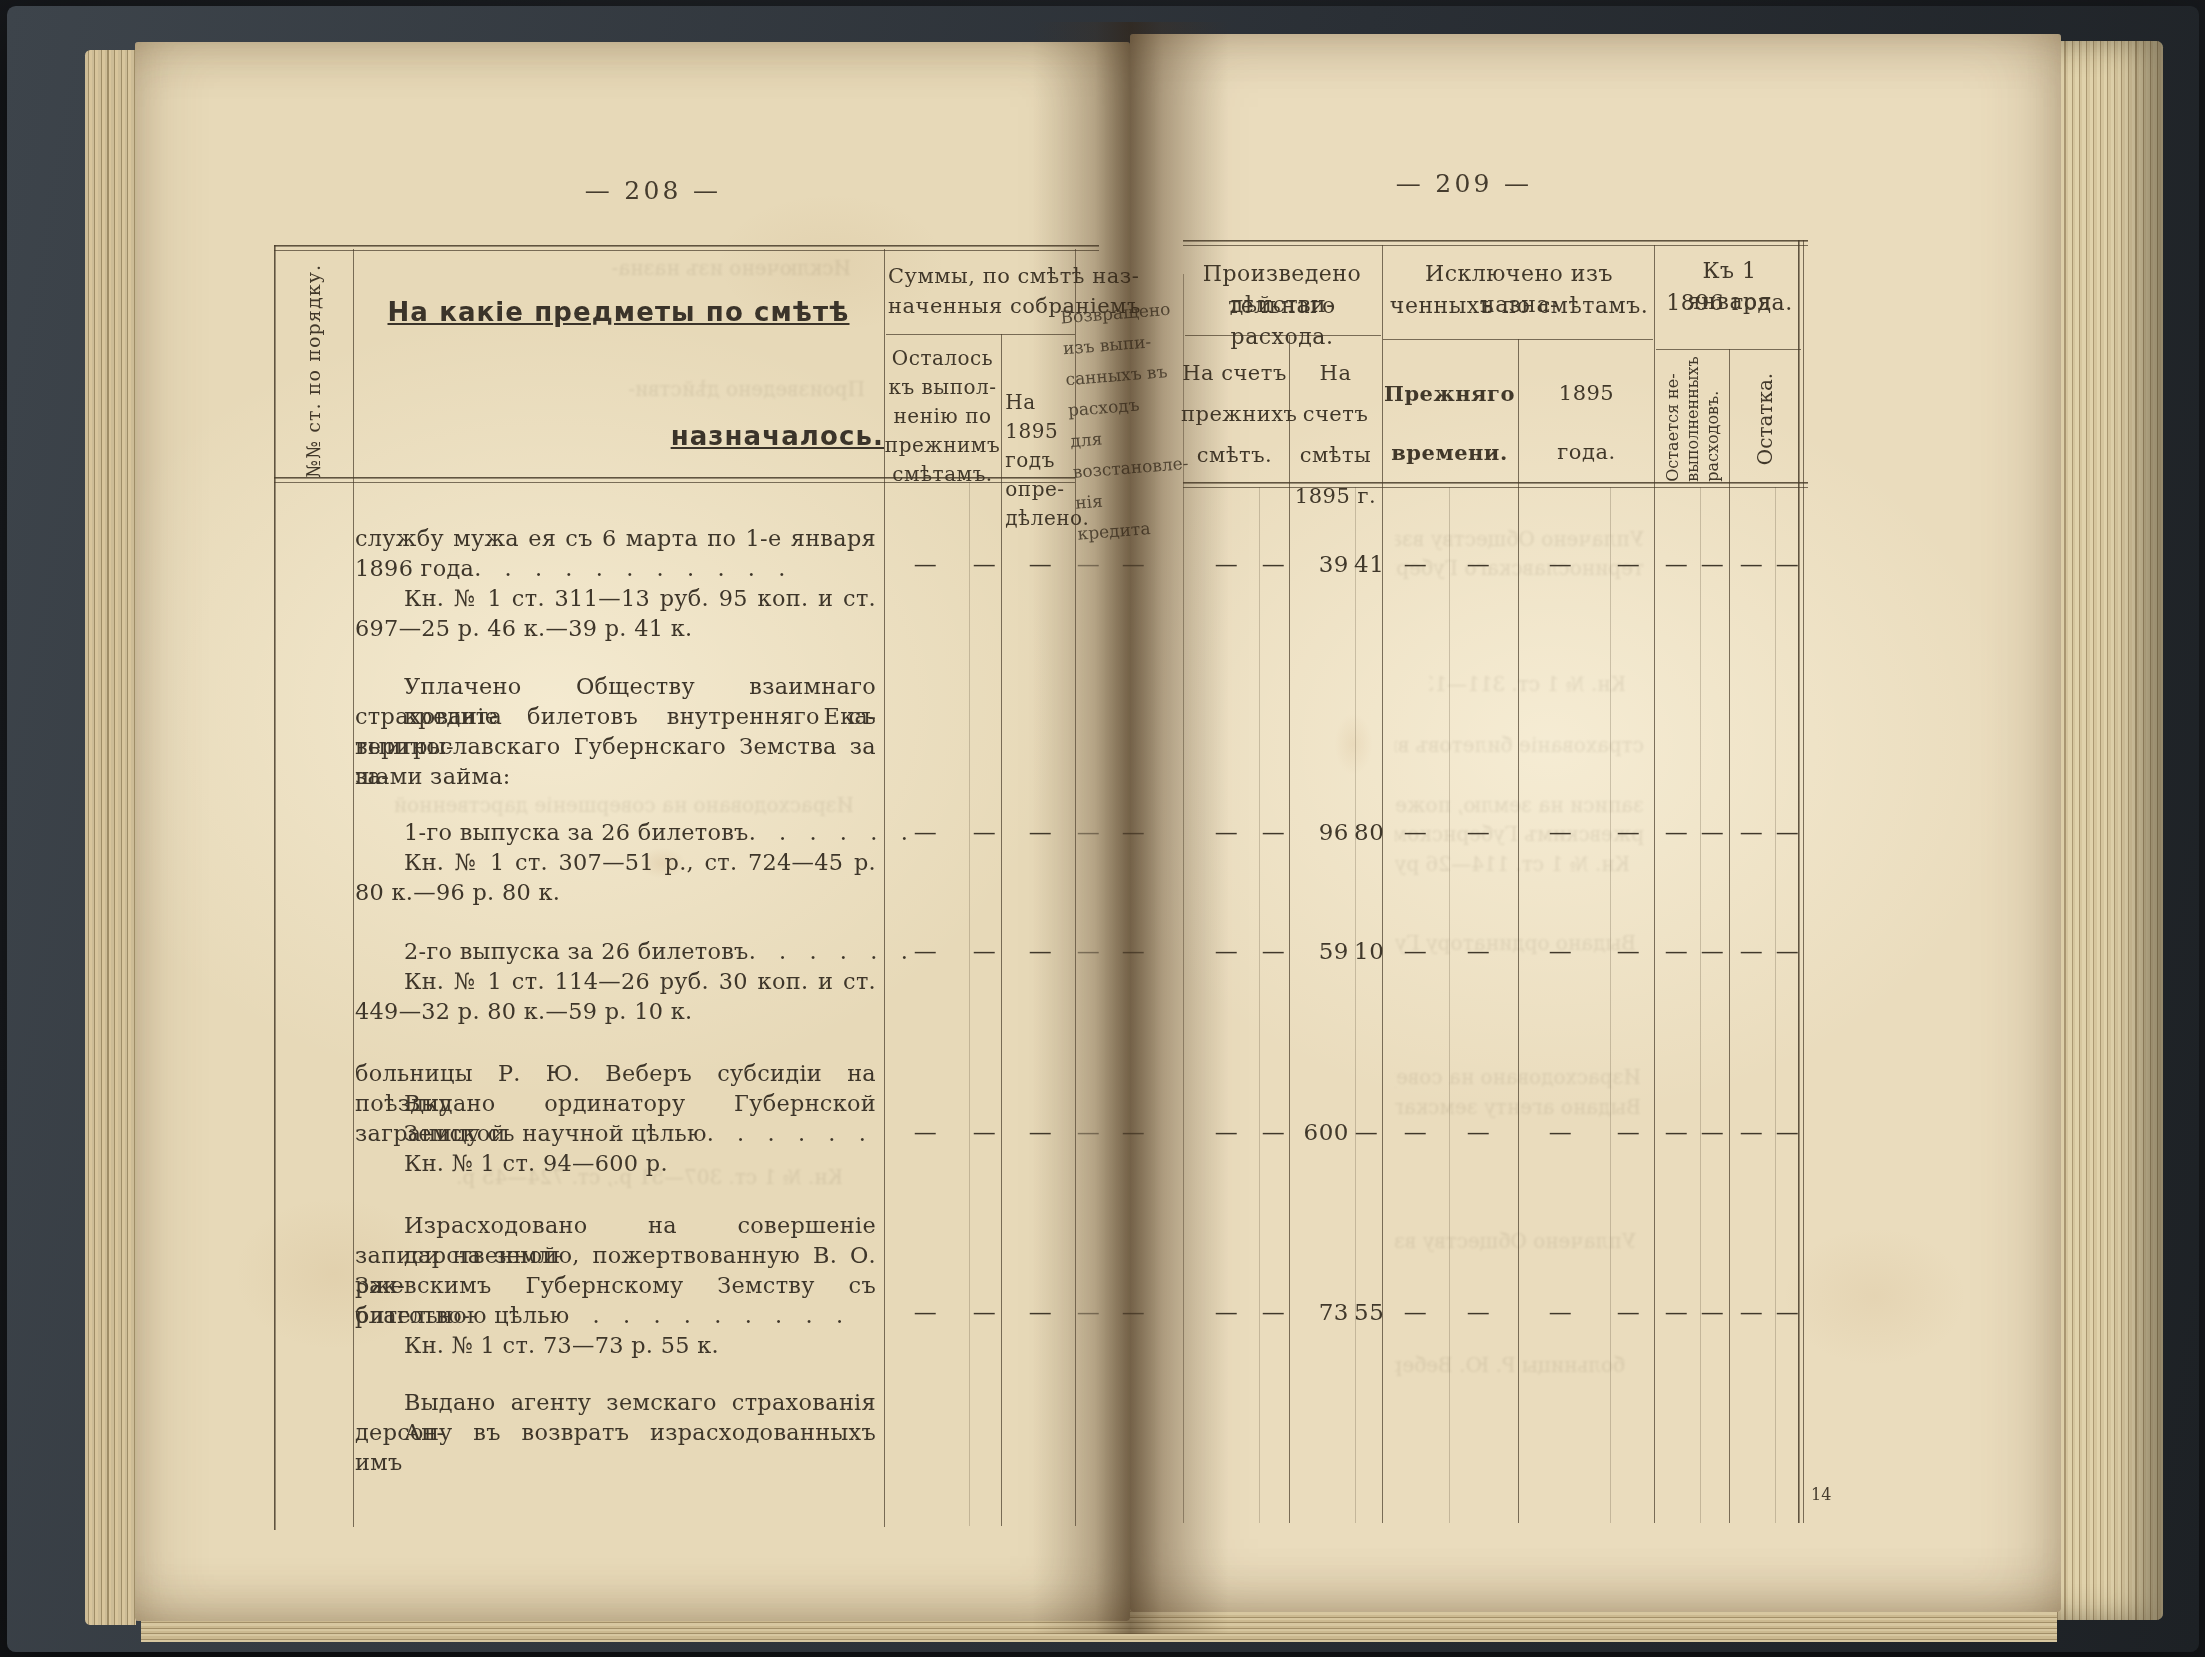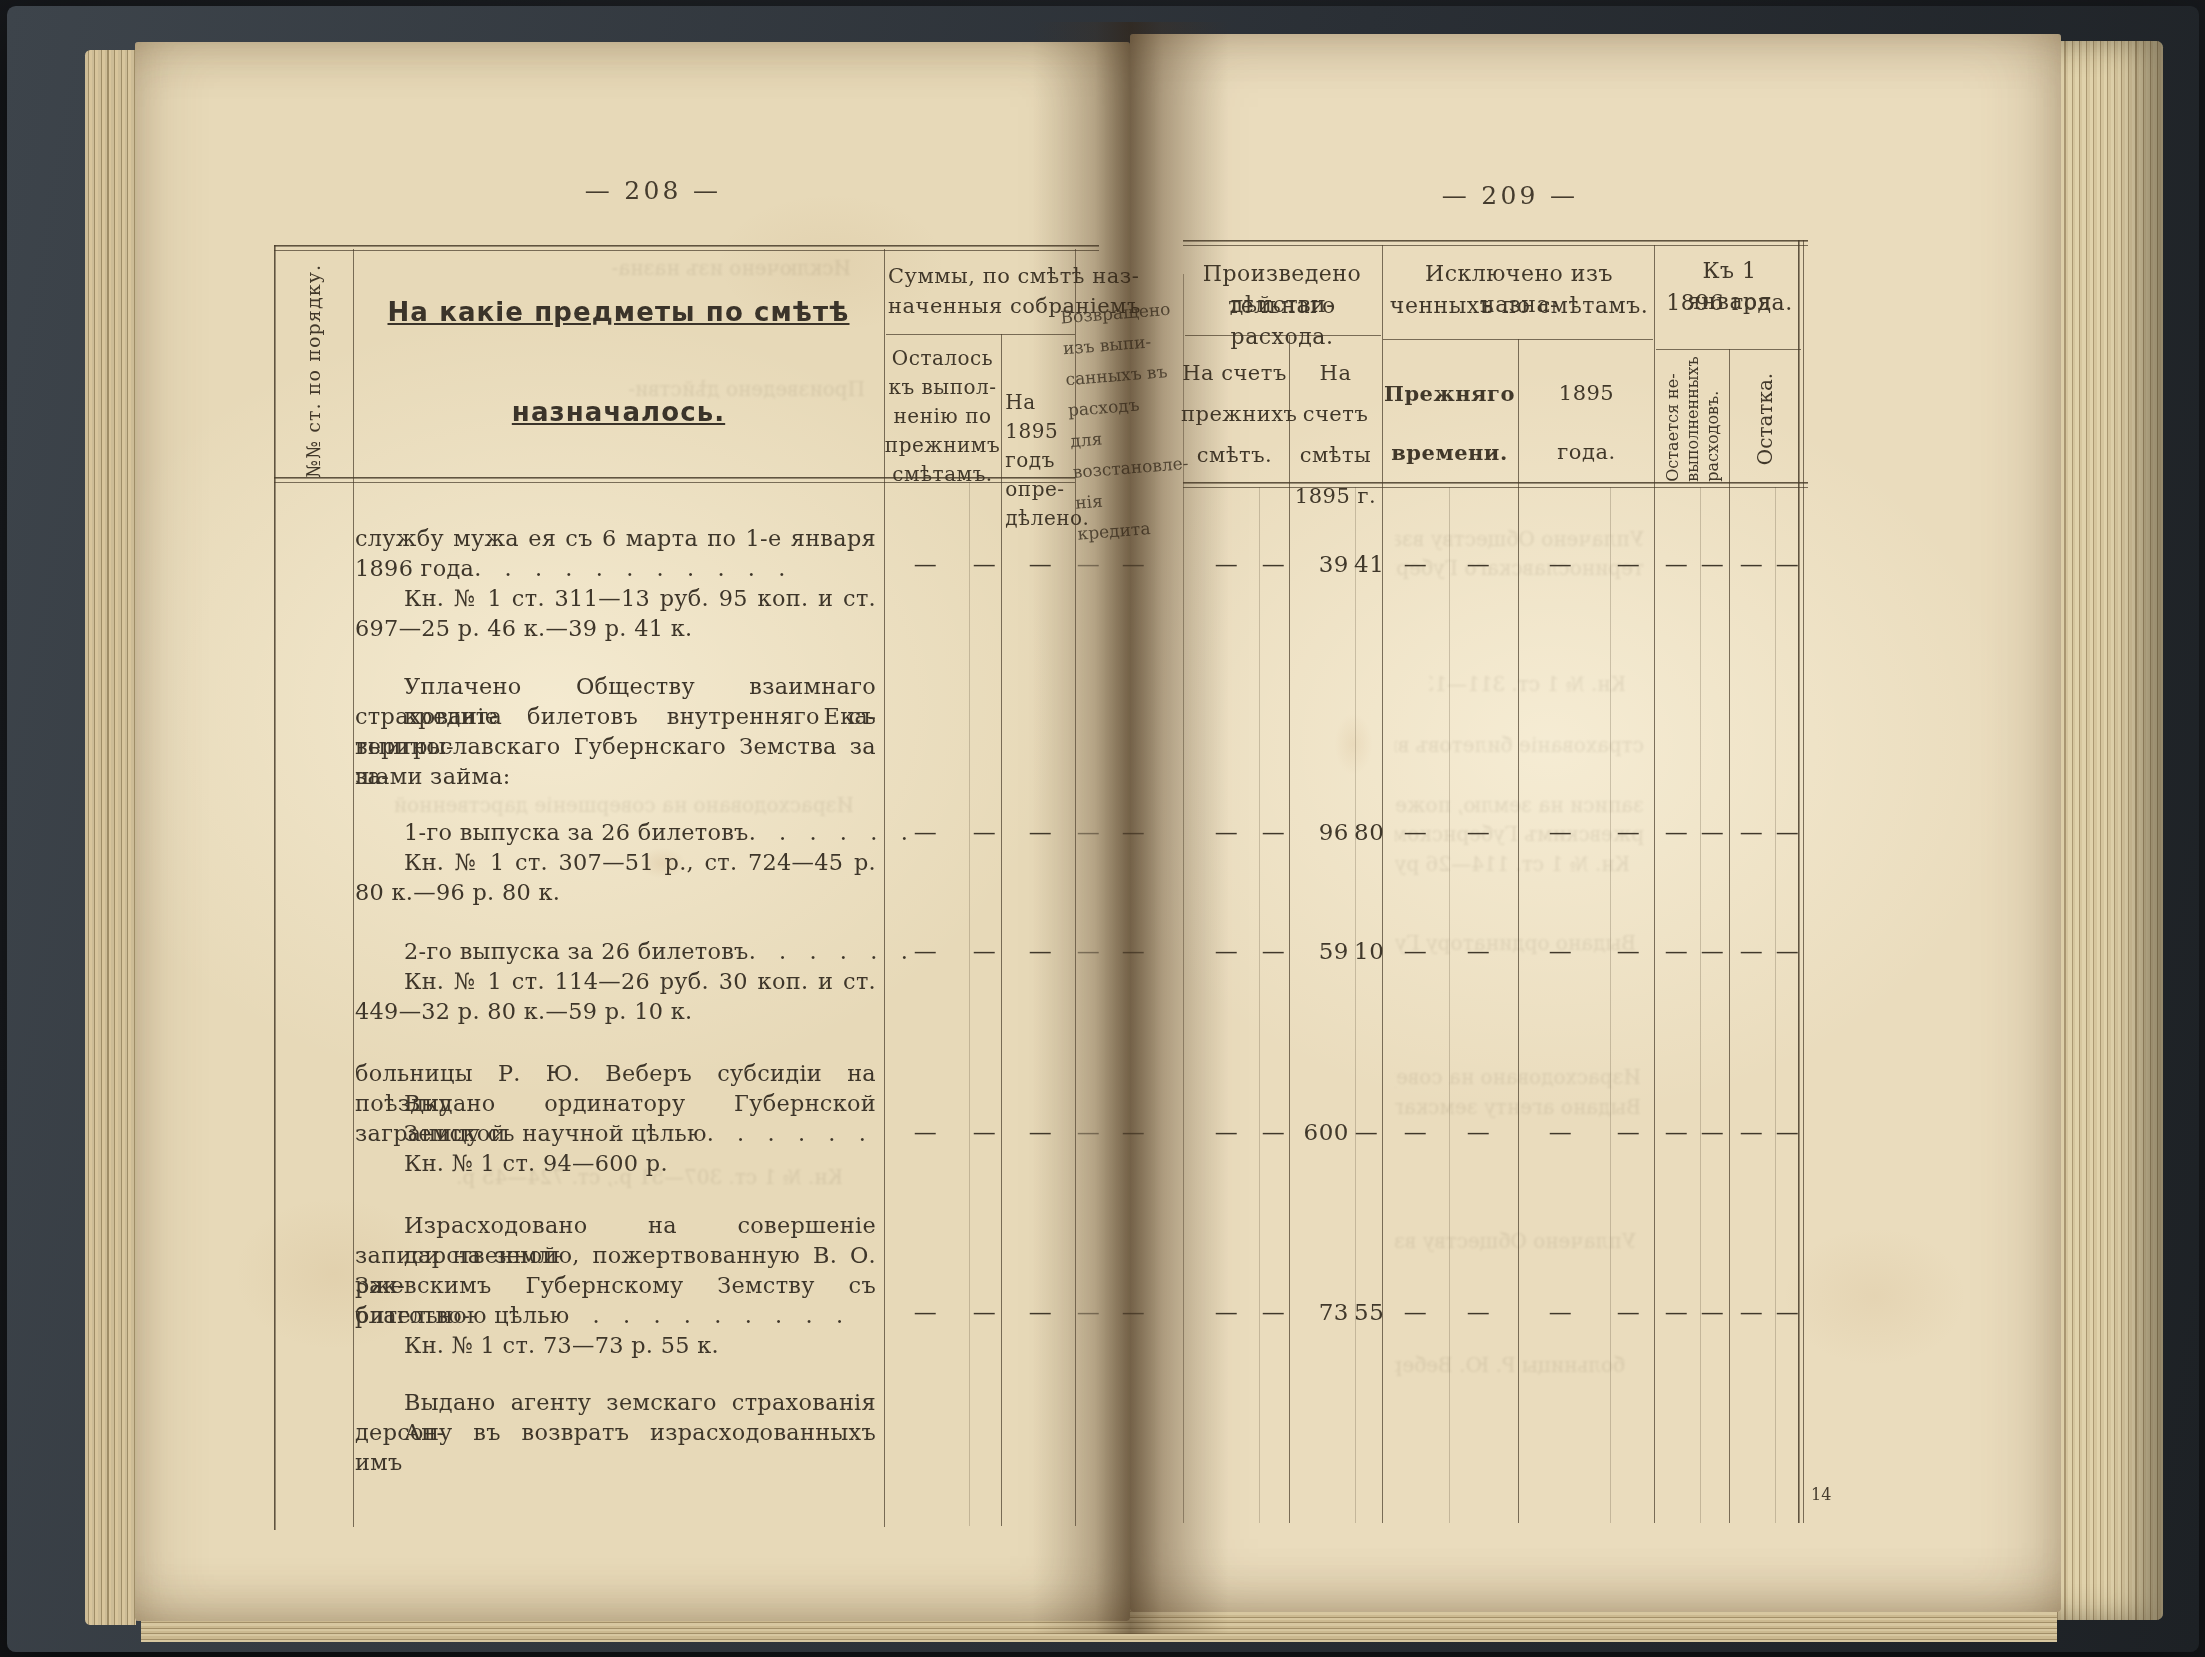--- a/index.html
+++ b/index.html
@@ -130,27 +130,27 @@
   <div class="g" style="left:1395px;top:931px;width:241px;">Выдано ординатору Губернской Земской</div>
   <div class="g" style="left:1395px;top:1065px;width:246px;">Израсходовано на совершеніе дарственной</div>
   <div class="g" style="left:1395px;top:1095px;width:246px;">Выдано агенту земскаго страхованія Ан-</div>
   <div class="g" style="left:1395px;top:1229px;width:241px;">Уплачено Обществу взаимнаго кредита Ека-</div>
   <div class="g" style="left:1395px;top:1353px;width:230px;">больницы Р. Ю. Веберъ субсидіи на поѣздку</div>
 
   <div id="gridL" class="grid"></div>
   <div id="gridR" class="grid"></div>
 
   <div class="txt pageno" style="left:571px;top:176px;width:164px;">— 208 —</div>
-  <div class="txt pageno" style="left:1428px;top:169px;width:164px;margin-top:12px;">— 209 —</div>
+  <div class="txt pageno" style="left:1382px;top:169px;width:164px;">— 209 —</div>
 
   <div class="rotbox" style="left:274px;top:251px;width:79px;height:239px;">
     <span class="rot" style="font-size:19px;letter-spacing:1.1px;">№№ ст. по порядку.</span>
   </div>
   <div class="txt subject" style="left:353px;top:297px;width:531px;">На какіе предметы по смѣтѣ</div>
-  <div class="txt subject" style="left:353px;top:397px;width:531px;">назначалось.</div>
+  <div class="txt subject" style="left:353px;top:421px;width:531px;text-align:right;">назначалось.</div>
   <div class="txt hser" style="left:888px;top:262px;width:230px;text-align:left;white-space:nowrap;">Суммы, по смѣтѣ наз-</div>
   <div class="txt hser" style="left:888px;top:292px;width:230px;text-align:left;white-space:nowrap;">наченныя собраніемъ</div>
   <div class="txt hser" style="left:884px;top:344px;width:117px;font-size:20px;">Осталось
 къ выпол-
 ненію по
 прежнимъ
 смѣтамъ.</div>
   <div class="txt hser" style="left:1002px;top:388px;width:74px;font-size:20px;text-align:left;padding-left:3.3px;">На 1895
 годъ опре-
 дѣлено.</div>

